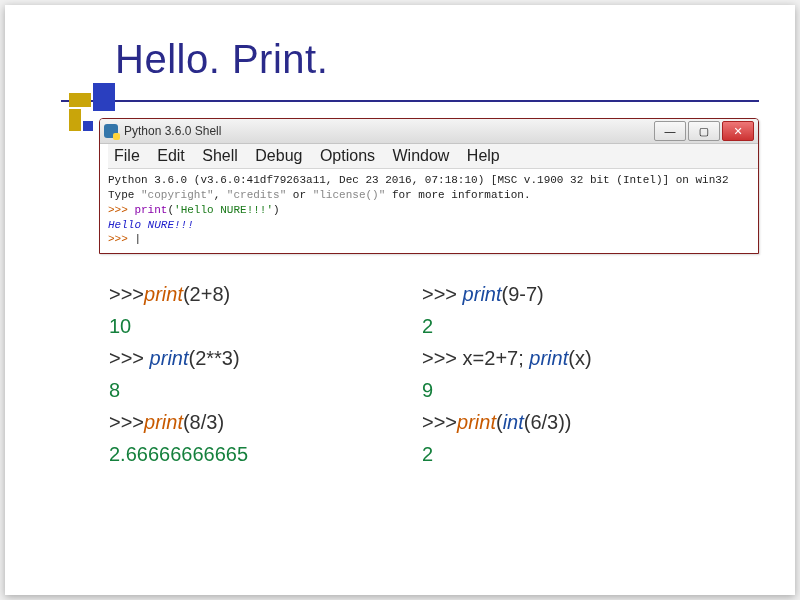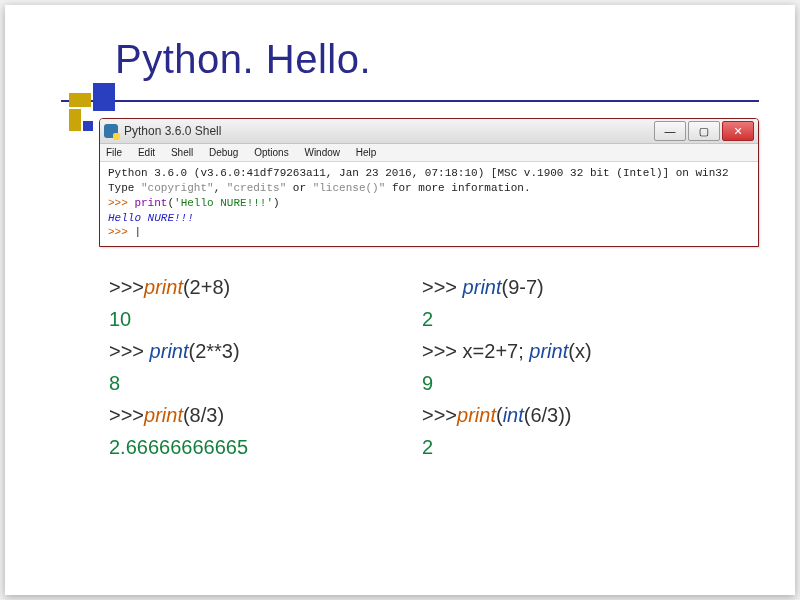--- a/index.html
+++ b/index.html
@@ -54,22 +54,23 @@
   .py-icon::after { content: ""; position:absolute; width:7px;height:7px;background:#ffd43b;border-radius:2px;right:-2px;bottom:-2px;}
   .titlebar-title { flex: 1; font-size: 12px; color: #333; }
   .win-btns { display: flex; gap: 0; margin-left: auto; }
   .win-btn { width: 30px; height: 18px; border: 1px solid #999; border-radius: 2px; display:flex;align-items:center;justify-content:center;margin-left:2px;background:linear-gradient(#f8f8f8,#e2e2e2); font-size:11px;line-height:1;}
   .win-btn.close{ background: linear-gradient(#e77,#c33); color:#fff; border-color:#a22;}
   .menubar {
     padding: 3px 6px;
     border-bottom: 1px solid #d6d6d6;
     background: #f4f4f4;
     font-family: Tahoma, sans-serif;
-    font-size: 10px;
+    font-size: 16px;
     color: #222;
+    margin-left: 8px;
   }
   .menubar span { margin-right: 13px; }
   .shell-body { padding: 4px 8px 6px 8px; line-height: 1.35; color:#222; white-space: pre; }
   .c-comment { color: #888; }
   .c-kw { color: #c85a00; }
   .c-purple { color: #8800aa; }
   .c-str { color: #1a7a1a; }
   .c-blue { color: #2020cc; font-style: italic; }
 
   .examples { display: flex; padding: 10px 60px 0 104px; font-family: Verdana, sans-serif; font-size: 20px; line-height: 1.6; }
@@ -78,21 +79,21 @@
   .t-blue { color: #1a4aa0; font-style: italic; }
   .t-text { color: #333; }
   .t-out { color: #15803d; }
   .t-gt { color: #333; }
 </style>
 </head>
 <body>
 
 <div class="slide">
   <div class="title-row">
-    <h1 class="title">Python. Hello.</h1>
+    <h1 class="title">Hello. Print.</h1>
     <div class="deco">
       <div class="sq sq1"></div>
       <div class="sq sq2"></div>
       <div class="sq sq3"></div>
       <div class="sq sq4"></div>
     </div>
   </div>
   <div class="divider"></div>
 
   <div class="shell-window">
@@ -107,21 +108,21 @@
     </div>
     <div class="menubar">
       <span>File</span>
       <span>Edit</span>
       <span>Shell</span>
       <span>Debug</span>
       <span>Options</span>
       <span>Window</span>
       <span>Help</span>
     </div>
-    <div class="shell-body"><span>Python 3.6.0 (v3.6.0:41df79263a11, Jan 23 2016, 07:18:10) [MSC v.1900 32 bit (Intel)] on win32</span>
+    <div class="shell-body"><span>Python 3.6.0 (v3.6.0:41df79263a11, Dec 23 2016, 07:18:10) [MSC v.1900 32 bit (Intel)] on win32</span>
 <span><span>Type </span><span class="c-comment">"copyright"</span><span>, </span><span class="c-comment">"credits"</span><span> or </span><span class="c-comment">"license()"</span><span> for more information.</span></span>
 <span><span class="c-kw">&gt;&gt;&gt; </span><span class="c-purple">print</span><span>(</span><span class="c-str">'Hello NURE!!!'</span><span>)</span></span>
 <span class="c-blue">Hello NURE!!!</span>
 <span><span class="c-kw">&gt;&gt;&gt;</span> <span>|</span></span></div>
   </div>
 
   <div class="examples">
     <div class="col">
       <div><span class="t-gt">&gt;&gt;&gt;</span><span class="t-kw">print</span><span class="t-text">(2+8)</span></div>
       <div class="t-out">10</div>

